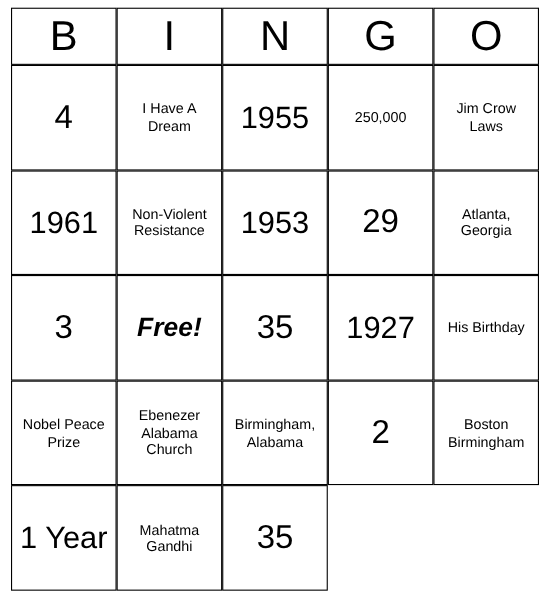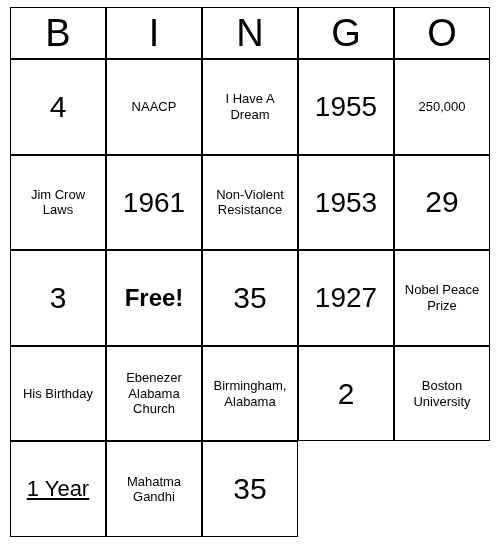--- a/index.html
+++ b/index.html
@@ -56,62 +56,62 @@
       padding: 4px;
       font-size: 13px;
       line-height: 1.2;
     }
 
     .bingo-cell.large-number {
       font-size: 30px;
     }
 
     .bingo-cell.medium-number {
-      font-size: 22px;
-      text-decoration: underline;
+      font-size: 28px;
     }
 
     .bingo-cell.free {
       font-size: 24px;
       font-weight: bold;
+      font-style: italic;
     }
 
     .bingo-cell.xl-number {
       font-size: 28px;
     }
   </style>
 </head>
 <body>
 
 <div class="bingo-container">
   <div class="bingo-header">
   <div class="bingo-header-cell">B</div>
       <div class="bingo-header-cell">I</div>
       <div class="bingo-header-cell">N</div>
       <div class="bingo-header-cell">G</div>
       <div class="bingo-header-cell">O</div>
     </div>
   <div class="bingo-grid">
   <div class="bingo-cell large-number">4</div>
-      <div class="bingo-cell normal">NAACP</div>
       <div class="bingo-cell normal">I Have A Dream</div>
       <div class="bingo-cell xl-number">1955</div>
       <div class="bingo-cell normal">250,000</div>
       <div class="bingo-cell normal">Jim Crow Laws</div>
       <div class="bingo-cell xl-number">1961</div>
       <div class="bingo-cell normal">Non-Violent Resistance</div>
       <div class="bingo-cell xl-number">1953</div>
       <div class="bingo-cell large-number">29</div>
+      <div class="bingo-cell normal">Atlanta, Georgia</div>
       <div class="bingo-cell large-number">3</div>
       <div class="bingo-cell free">Free!</div>
       <div class="bingo-cell large-number">35</div>
       <div class="bingo-cell xl-number">1927</div>
+      <div class="bingo-cell normal">His Birthday</div>
       <div class="bingo-cell normal">Nobel Peace Prize</div>
-      <div class="bingo-cell normal">His Birthday</div>
       <div class="bingo-cell normal">Ebenezer Alabama Church</div>
       <div class="bingo-cell normal">Birmingham, Alabama</div>
       <div class="bingo-cell large-number">2</div>
-      <div class="bingo-cell normal">Boston University</div>
+      <div class="bingo-cell normal">Boston Birmingham</div>
       <div class="bingo-cell medium-number">1 Year</div>
       <div class="bingo-cell normal">Mahatma Gandhi</div>
       <div class="bingo-cell large-number">35</div>
     </div>
 </div>
 
 </body></html>

